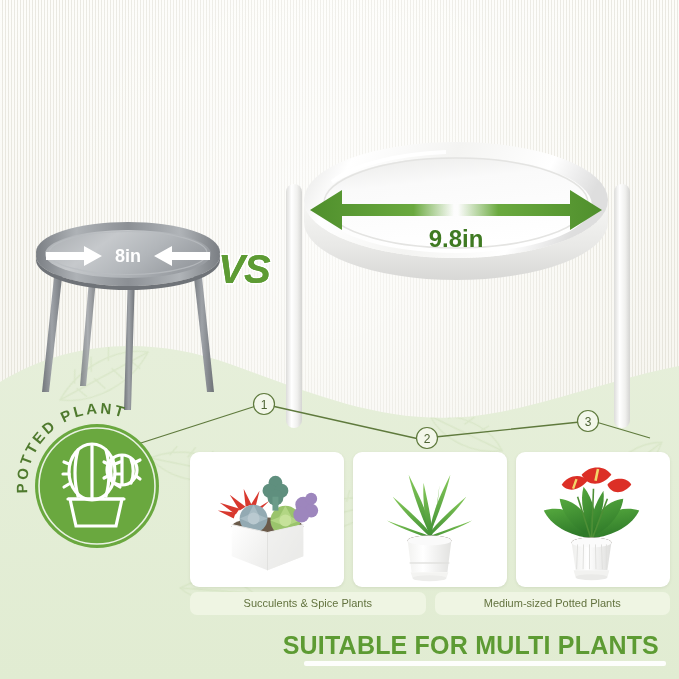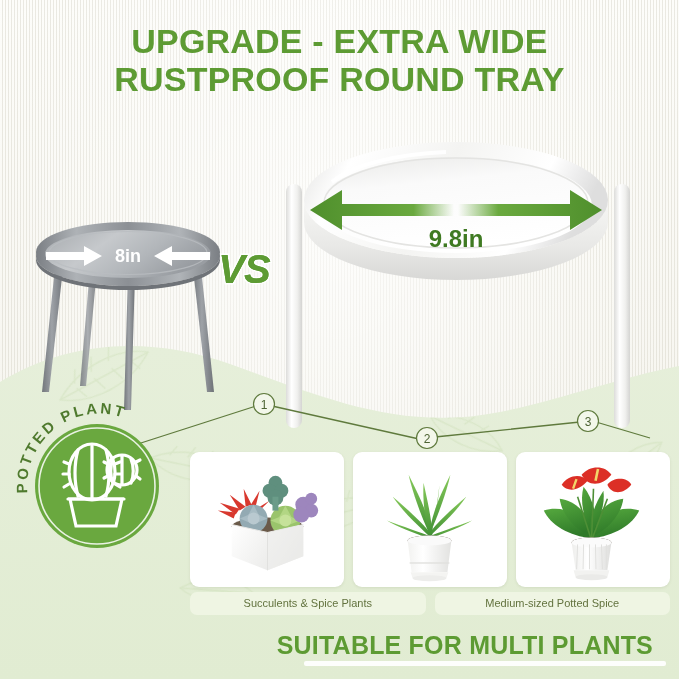--- a/index.html
+++ b/index.html
@@ -83,21 +83,21 @@
   .cap{
     flex:1;text-align:center;
     background:#eff5e3;border-radius:7px;
     color:#63733f;font-size:11px;padding:5px 2px 6px;
     white-space:nowrap;overflow:hidden;
   }
 
   
   .bottom-head{
     position:absolute;left:0;top:631px;width:679px;
-    text-align:right;padding-right:26px;box-sizing:border-box;
+    text-align:right;padding-right:20px;box-sizing:border-box;
     color:#5d9b33;font-weight:bold;font-size:25px;letter-spacing:0.2px;
   }
   .bottom-underline{
     position:absolute;left:304px;top:661px;width:362px;height:5px;
     background:#ffffff;opacity:0.92;border-radius:2px;
   }
 </style>
 </head>
 <body>
 
@@ -151,24 +151,20 @@
           <path d="M0,0 L74,-5"></path>
         </g>
         <g transform="translate(600,160) rotate(-34)">
           <path d="M0,0 C22,-17 56,-20 78,-5 C56,11 22,15 0,0 Z"></path>
           <path d="M0,0 L78,-5"></path>
         </g>
       </g>
     </svg>
   </div>
 
-  <div class="title">
-    <span>UPGRADE - EXTRA WIDE</span>
-    <span class="l2">RUSTPROOF ROUND TRAY</span>
-  </div>
 
   <div class="gray-table">
     <svg viewBox="0 0 200 220" xmlns="http://www.w3.org/2000/svg">
       <defs>
         <linearGradient id="grayRim" x1="0" y1="0" x2="1" y2="0">
           <stop offset="0%" stop-color="#7b7f84"></stop>
           <stop offset="22%" stop-color="#aeb2b6"></stop>
           <stop offset="50%" stop-color="#8c9095"></stop>
           <stop offset="78%" stop-color="#b0b4b8"></stop>
           <stop offset="100%" stop-color="#7a7e83"></stop>
@@ -472,19 +468,19 @@
           </g>
           <path d="M58,118 L94,118 L92,125 L60,125 Z" fill="#f2f2f0"></path>
           <ellipse cx="76" cy="125" rx="16" ry="3" fill="#eaeae8"></ellipse>
         </g>
       </svg>
     </div>
   </div>
 
   <div class="captions">
     <div class="cap">Succulents &amp; Spice Plants</div>
-    <div class="cap">Medium-sized Potted Spice</div>
+    <div class="cap">Medium-sized Potted Plants</div>
   </div>
 
   <div class="bottom-head">SUITABLE FOR MULTI PLANTS</div>
   <div class="bottom-underline"></div>
 
 </div>
 
 </body></html>

